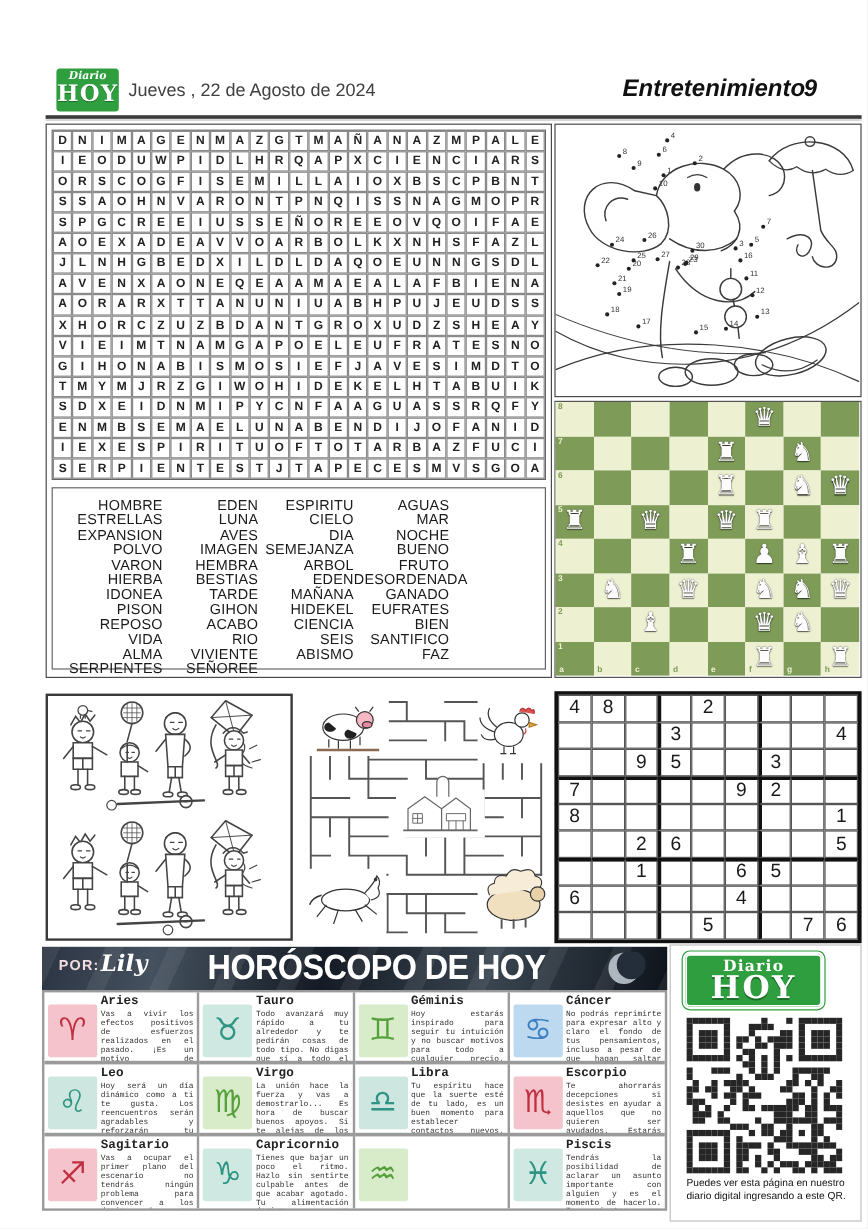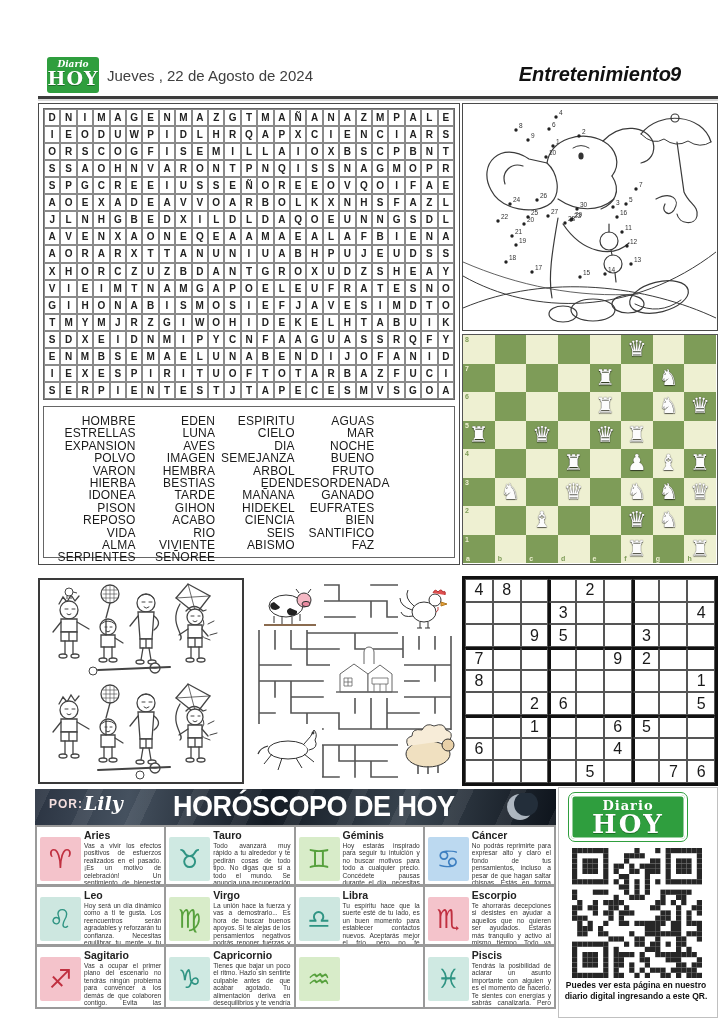--- a/index.html
+++ b/index.html
@@ -60,31 +60,31 @@
   .horo-banner::after { content:""; position:absolute; inset:0; background:repeating-linear-gradient(115deg, rgba(255,255,255,.07) 0 14px, rgba(255,255,255,0) 14px 48px); }
   .horo-by { position:absolute; left:14px; top:8px; font:800 12px "Liberation Sans", sans-serif; color:#f3dede; letter-spacing:1px; z-index:2; }
   .horo-author { position:absolute; left:49px; top:3px; font:italic 700 19px "DejaVu Serif", serif; color:#fff; z-index:2; }
   .horo-title { position:absolute; left:138px; top:2px; font:900 27px "Liberation Sans", sans-serif; color:#fff; letter-spacing:-.5px; transform:scaleY(1.08); z-index:2; }
   .horo-moon { position:absolute; right:14px; top:4px; z-index:2; }
   .horo-grid { position:absolute; left:35px; top:825px; width:521px; height:184px; display:grid; grid-template-columns:repeat(4,1fr); grid-template-rows:repeat(3,1fr); border:2px solid #9a9a9a; background:#fff; }
   .h-cell { border-right:2px solid #9a9a9a; border-bottom:3px solid #9a9a9a; padding:2px 3px 1px 2px; display:flex; overflow:hidden; }
   .h-cell:nth-child(4n) { border-right:none; } .h-cell:nth-child(n+9) { border-bottom:none; }
   .h-icon { width:41px; height:44px; flex:0 0 41px; margin:8px 3px 0 1px; border-radius:2px; display:flex; align-items:center; justify-content:center; }
   .h-icon span { font-family:"DejaVu Sans", sans-serif; font-size:26px; line-height:1; }
-  .h-body { flex:1; min-width:0; }
+  .h-body { flex:1; min-width:0;font-family:Liberation Mono, monospace; }
   .h-title { font-size:10.5px; font-weight:700; color:#222; line-height:11px; margin:1px 0 1px 0; }
   .h-text { font-size:6.6px; line-height:7.4px; color:#333; text-align:justify; }
 
   
   .qr-panel { position:absolute; left:558px; top:787px; width:160px; height:231px; border:1px solid #c0c0c0; background:#fff; }
   .qr-logo { position:absolute; left:10px; top:5px; width:118px; height:48px; background:#2f9e3e; border:2px solid #fff; outline:1px solid #2f9e3e; border-radius:6px; text-align:center; color:#fff; box-shadow:inset 0 0 0 1.5px #fff; }
   .qr-logo .l-top { display:block; font:700 13px "DejaVu Serif", serif; margin-top:3px; letter-spacing:1px; }
   .qr-logo .l-main { display:block; font:900 26px "DejaVu Serif", serif; letter-spacing:2px; margin-top:-4px; text-shadow:0 1px 0 #1c6d28; }
   .qr-code { position:absolute; left:13px; top:60px; }
-  .qr-caption { position:absolute; left:2px; top:192px; width:150px; font-size:8.5px; font-weight:700; color:#111; text-align:center; line-height:10.5px; }
+  .qr-caption { position:absolute; left:13px; top:192px; width:150px; font-size:8.5px; font-weight:400; color:#111; text-align:left; line-height:10.5px; }
 
   svg text { font-family:"Liberation Sans", sans-serif; }
 </style>
 </head>
 <body>
 
 <div class="page">
 
   <div class="hdr-logo">
     <span class="l-top">Diario</span>

